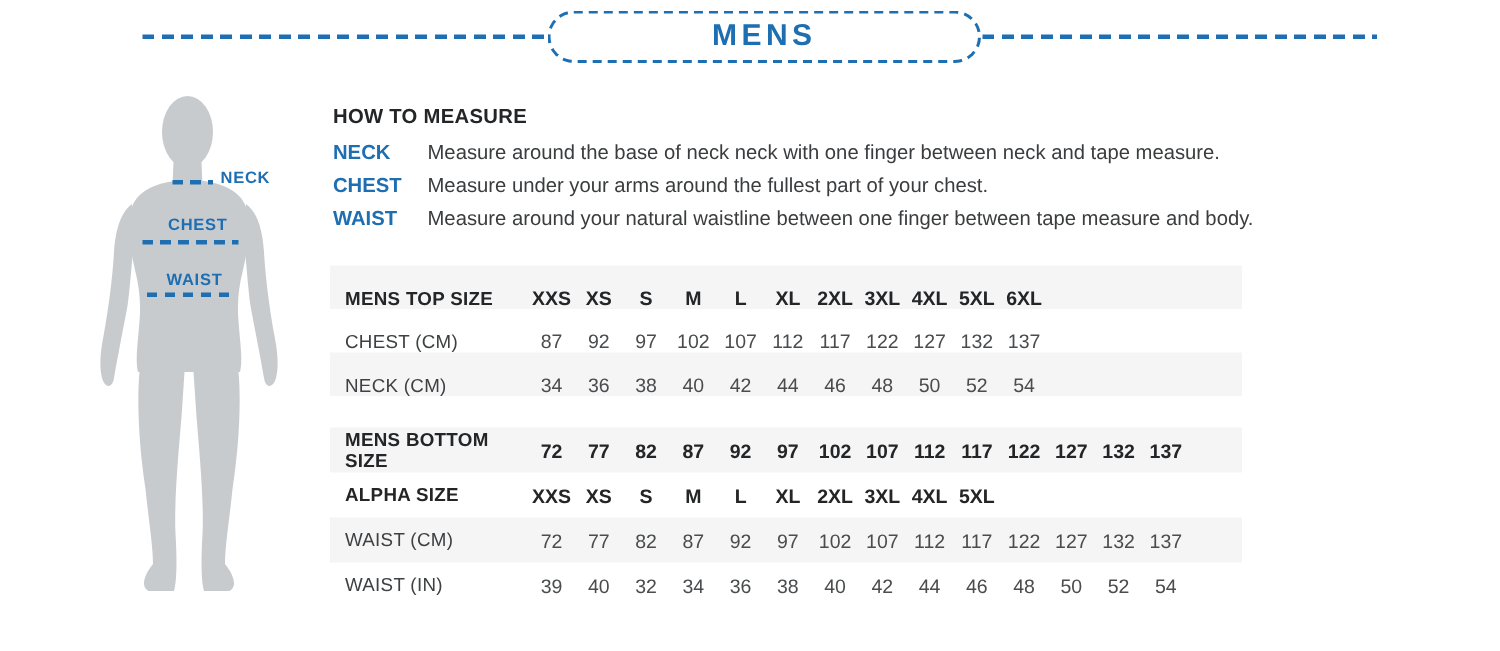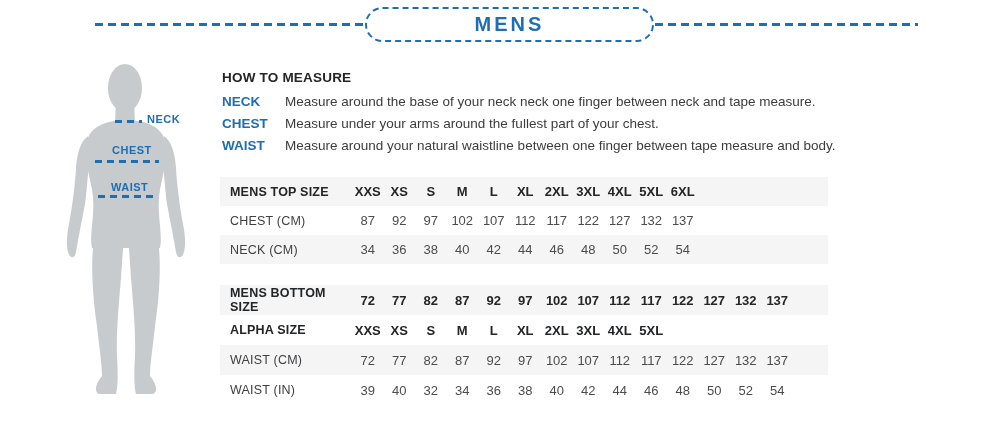--- a/index.html
+++ b/index.html
@@ -34,21 +34,21 @@
   .htm-title{font-size:13.5px;font-weight:bold;color:#232527;letter-spacing:0.2px;margin:0 0 10px 0;}
   .htm-row{display:flex;margin-bottom:8px;font-size:13.5px;line-height:14px;}
   .htm-label{width:63px;color:#1e6eb2;font-weight:bold;flex:none;}
   .htm-text{color:#3a3c3e;}
 
   
   .tbl{position:absolute;left:220px;width:608px;}
   .tbl-top{top:177px;}
   .tbl-bottom{top:285px;}
   .t-row{display:flex;align-items:center;width:608px;}
-  .tbl-top .t-row{height:29px;}
+  .tbl-top .t-row{height:29px;align-items:flex-end;}
   .tbl-bottom .t-row{height:30px;}
   .t-row:nth-child(odd){background:#f5f5f6;}
   .t-label{width:122px;padding-left:10px;flex:none;font-size:12.5px;color:#3e4042;letter-spacing:0.2px;}
   .t-cell{width:31.5px;flex:none;text-align:center;font-size:13px;color:#4a4c4e;}
   .t-row:first-child .t-label,.t-row:first-child .t-cell,
   .tbl-bottom .t-row:nth-child(2) .t-label,.tbl-bottom .t-row:nth-child(2) .t-cell
       {font-weight:bold;color:#232527;}
 </style>
 </head>
 <body>
@@ -86,21 +86,21 @@
   <div class="fig-label neck-lab">NECK</div>
   <div class="fig-label chest-lab">CHEST</div>
   <div class="fig-dash chest-line"></div>
   <div class="fig-label waist-lab">WAIST</div>
   <div class="fig-dash waist-line"></div>
 
   <div class="htm">
     <div class="htm-title">HOW TO MEASURE</div>
     <div class="htm-row">
       <span class="htm-label">NECK</span>
-      <span class="htm-text">Measure around the base of your neck neck one finger between neck and tape measure.</span>
+      <span class="htm-text">Measure around the base of neck neck with one finger between neck and tape measure.</span>
     </div>
     <div class="htm-row">
       <span class="htm-label">CHEST</span>
       <span class="htm-text">Measure under your arms around the fullest part of your chest.</span>
     </div>
     <div class="htm-row">
       <span class="htm-label">WAIST</span>
       <span class="htm-text">Measure around your natural waistline between one finger between tape measure and body.</span>
     </div>
   </div>

